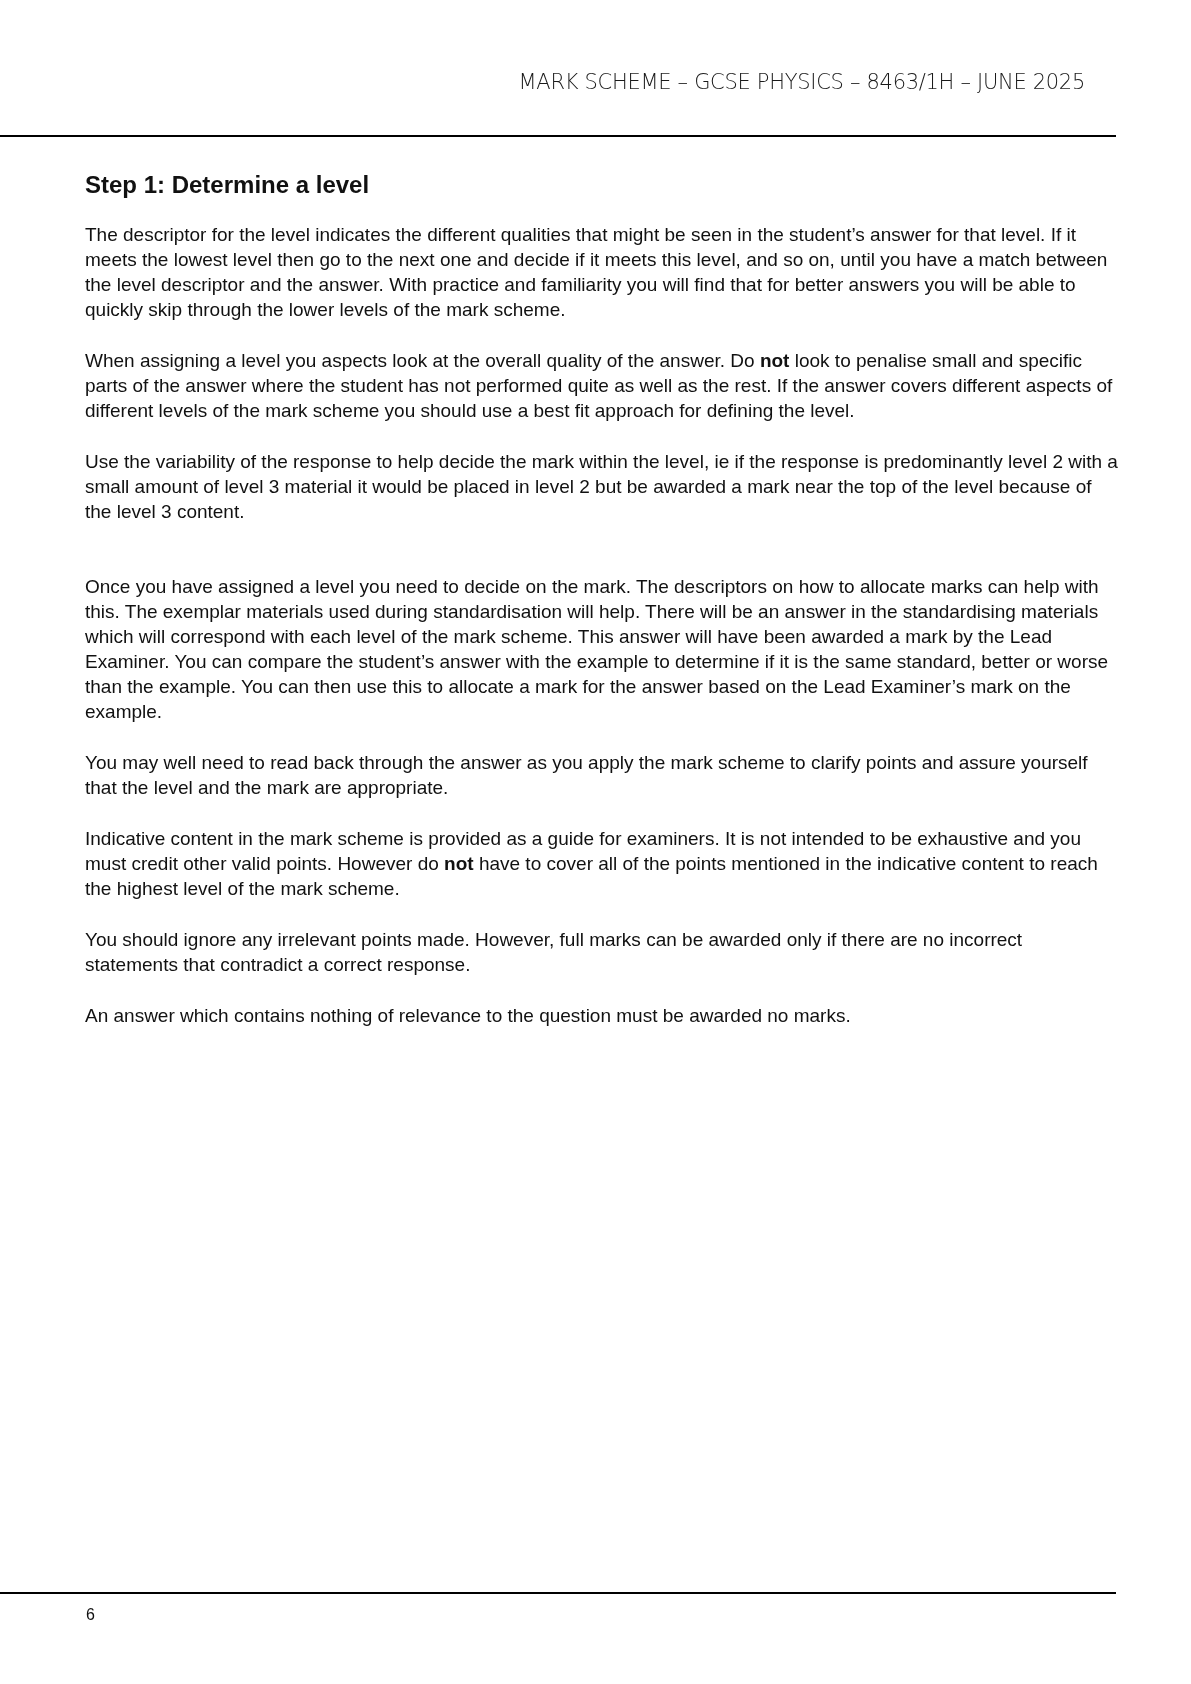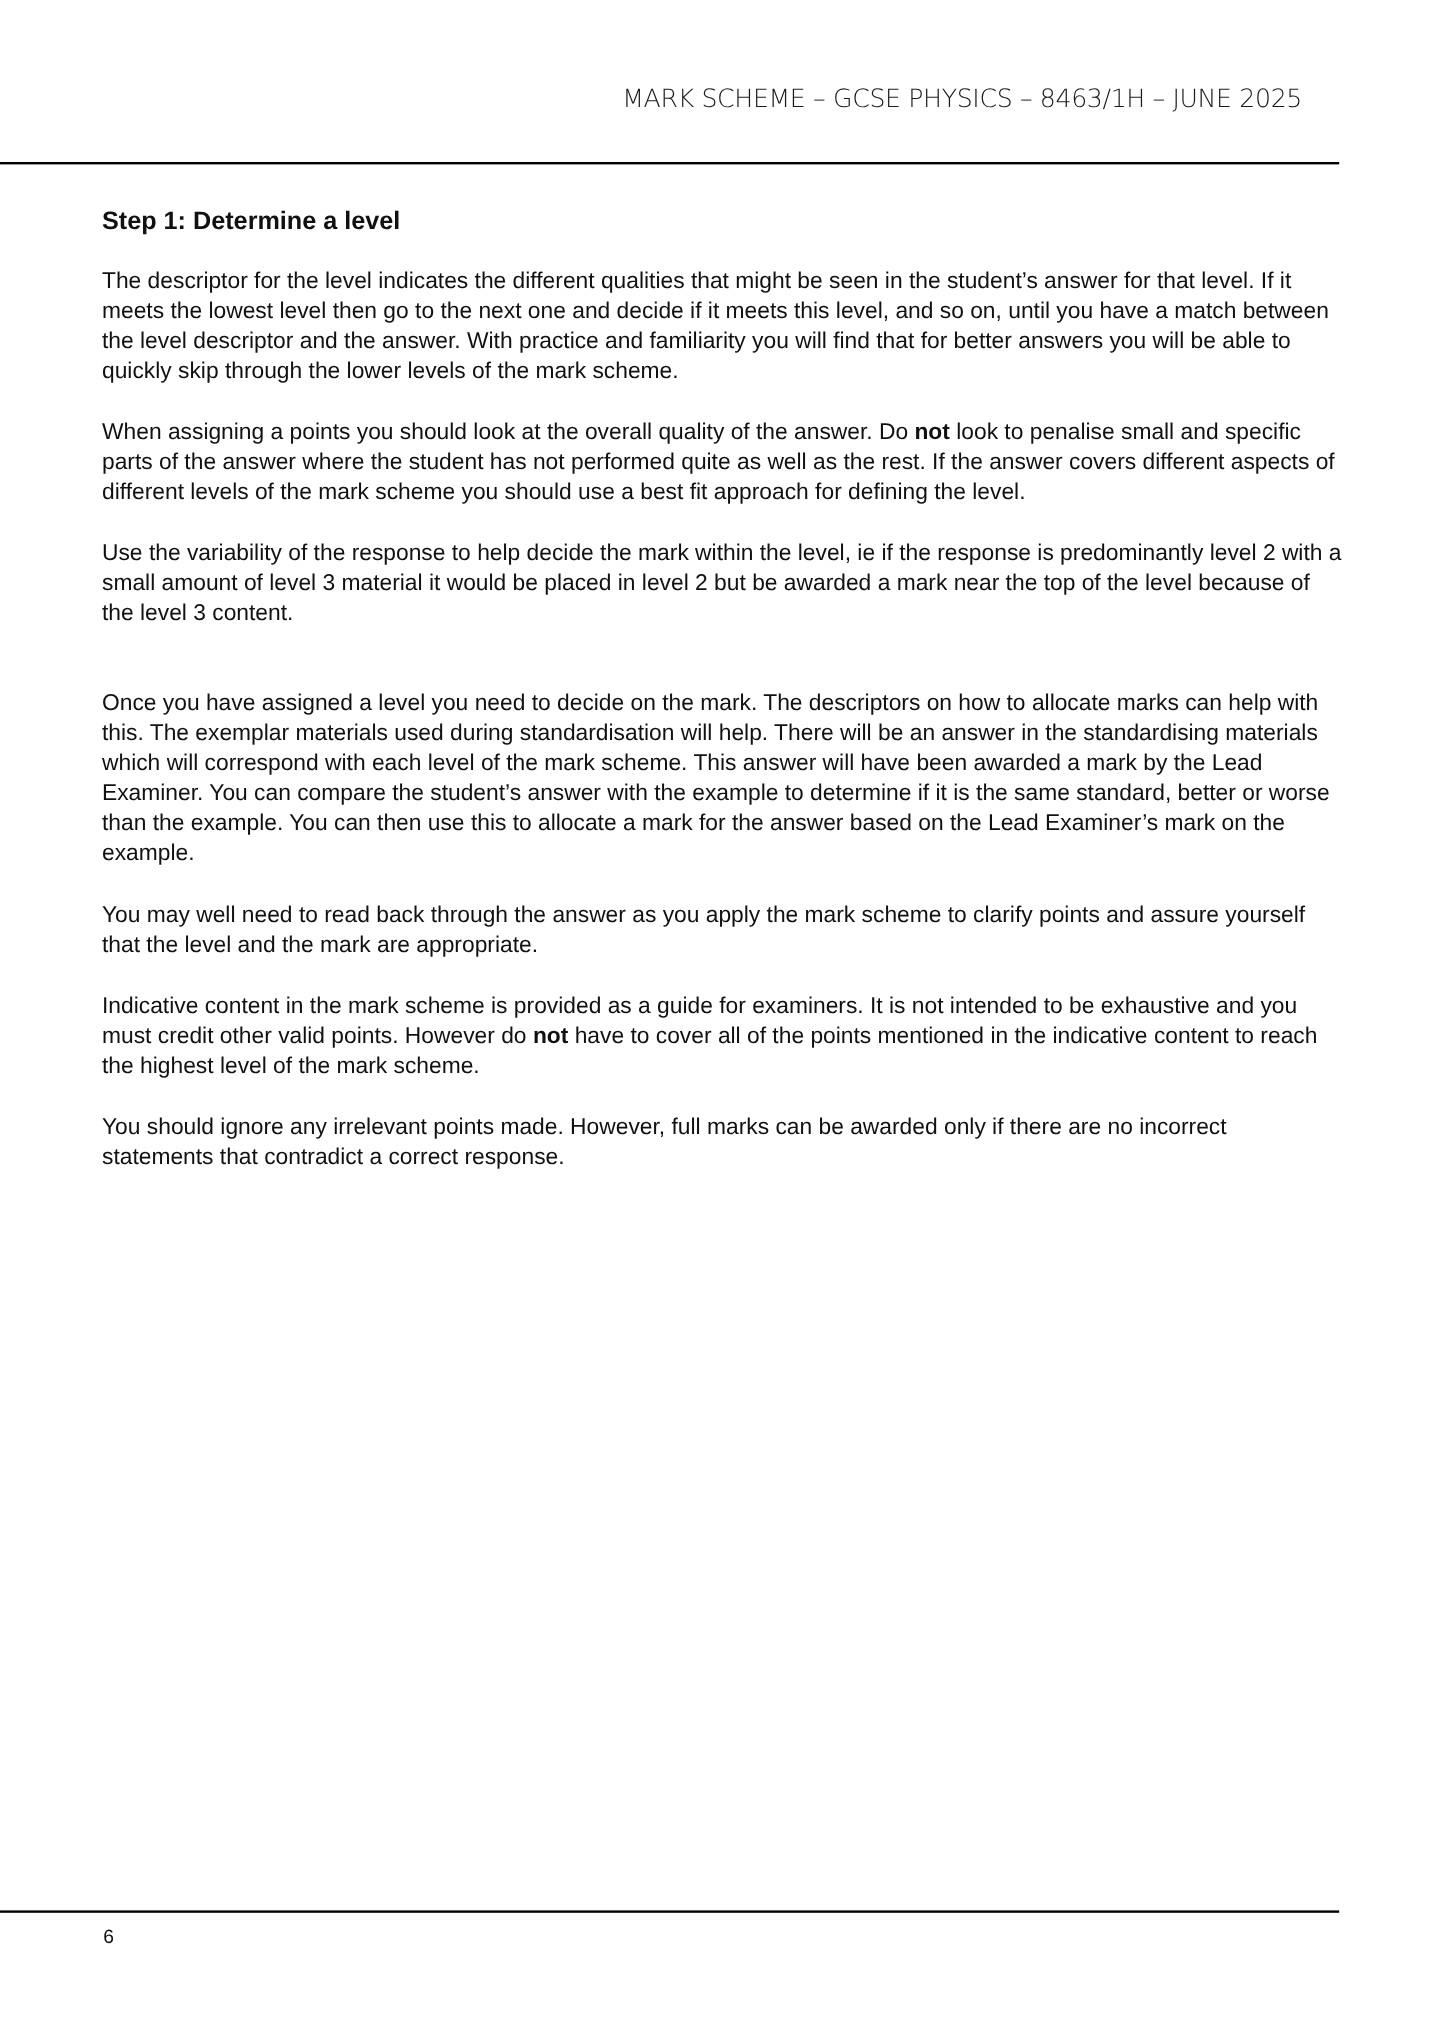--- a/index.html
+++ b/index.html
@@ -9,40 +9,41 @@
     font-family: "DejaVu Sans", sans-serif; font-weight: 200;
     font-size: 21px; color: #1a1a1a; letter-spacing: -0.3px; margin-left: 32px;
   }
   .rule { position: absolute; left: 0; width: 1116px; height: 2px; background: #000; }
   .rule.top { top: 135px; }
   .rule.bottom { top: 1592px; }
   .content {
     position: absolute; left: 85px; top: 172px; width: 1035px;
     font-family: "Liberation Sans", sans-serif; font-size: 19px; line-height: 25px; color: #111;
   }
-  .content h2 { font-size: 21px; font-weight: bold; margin: 0 0 25px 0; line-height: 25px; }
+  .content h2 { font-size: 24px; font-weight: bold; margin: 0 0 25px 0; line-height: 25px; }
   .content p { margin: 0 0 26px 0; }
   .content .gap { height: 24px; }
   .page-number {
     position: absolute; left: 86px; top: 1606px;
     font-family: "Liberation Sans", sans-serif; font-size: 16px; color: #111;
   }
 </style>
 </head>
 <body>
 
 <div class="header-title">MARK SCHEME – GCSE PHYSICS – 8463/1H – JUNE 2025</div>
 <div class="rule top"></div>
 
 <div class="content">
   <h2>Step 1: Determine a level</h2>
   <p>The descriptor for the level indicates the different qualities that might be seen in the student’s answer for that level.  If it meets the lowest level then go to the next one and decide if it meets this level, and so on, until you have a match between the level descriptor and the answer.  With practice and familiarity you will find that for better answers you will be able to quickly skip through the lower levels of the mark scheme.</p>
-  <p><span>When assigning a points you should look at the overall quality of the answer.  Do </span><b>not</b><span> look to penalise small and specific parts of the answer where the student has not performed quite as well as the rest.  If the answer covers different aspects of different levels of the mark scheme you should use a best fit approach for defining the level.</span></p>
+  <p><span>When assigning a level you aspects look at the overall quality of the answer.  Do </span><b>not</b><span> look to penalise small and specific parts of the answer where the student has not performed quite as well as the rest.  If the answer covers different aspects of different levels of the mark scheme you should use a best fit approach for defining the level.</span></p>
   <p>Use the variability of the response to help decide the mark within the level, ie if the response is predominantly level 2 with a small amount of level 3 material it would be placed in level 2 but be awarded a mark near the top of the level because of the level 3 content.</p>
   <div class="gap"></div>
   <p>Once you have assigned a level you need to decide on the mark.  The descriptors on how to allocate marks can help with this.  The exemplar materials used during standardisation will help.  There will be an answer in the standardising materials which will correspond with each level of the mark scheme.  This answer will have been awarded a mark by the Lead Examiner.  You can compare the student’s answer with the example to determine if it is the same standard, better or worse than the example.  You can then use this to allocate a mark for the answer based on the Lead Examiner’s mark on the example.</p>
   <p>You may well need to read back through the answer as you apply the mark scheme to clarify points and assure yourself that the level and the mark are appropriate.</p>
   <p><span>Indicative content in the mark scheme is provided as a guide for examiners.  It is not intended to be exhaustive and you must credit other valid points.  However do </span><b>not</b><span> have to cover all of the points mentioned in the indicative content to reach the highest level of the mark scheme.</span></p>
   <p>You should ignore any irrelevant points made.  However, full marks can be awarded only if there are no incorrect statements that contradict a correct response.</p>
+  <p>An answer which contains nothing of relevance to the question must be awarded no marks.</p>
 </div>
 
 <div class="rule bottom"></div>
 <div class="page-number">6</div>
 
 </body></html>

